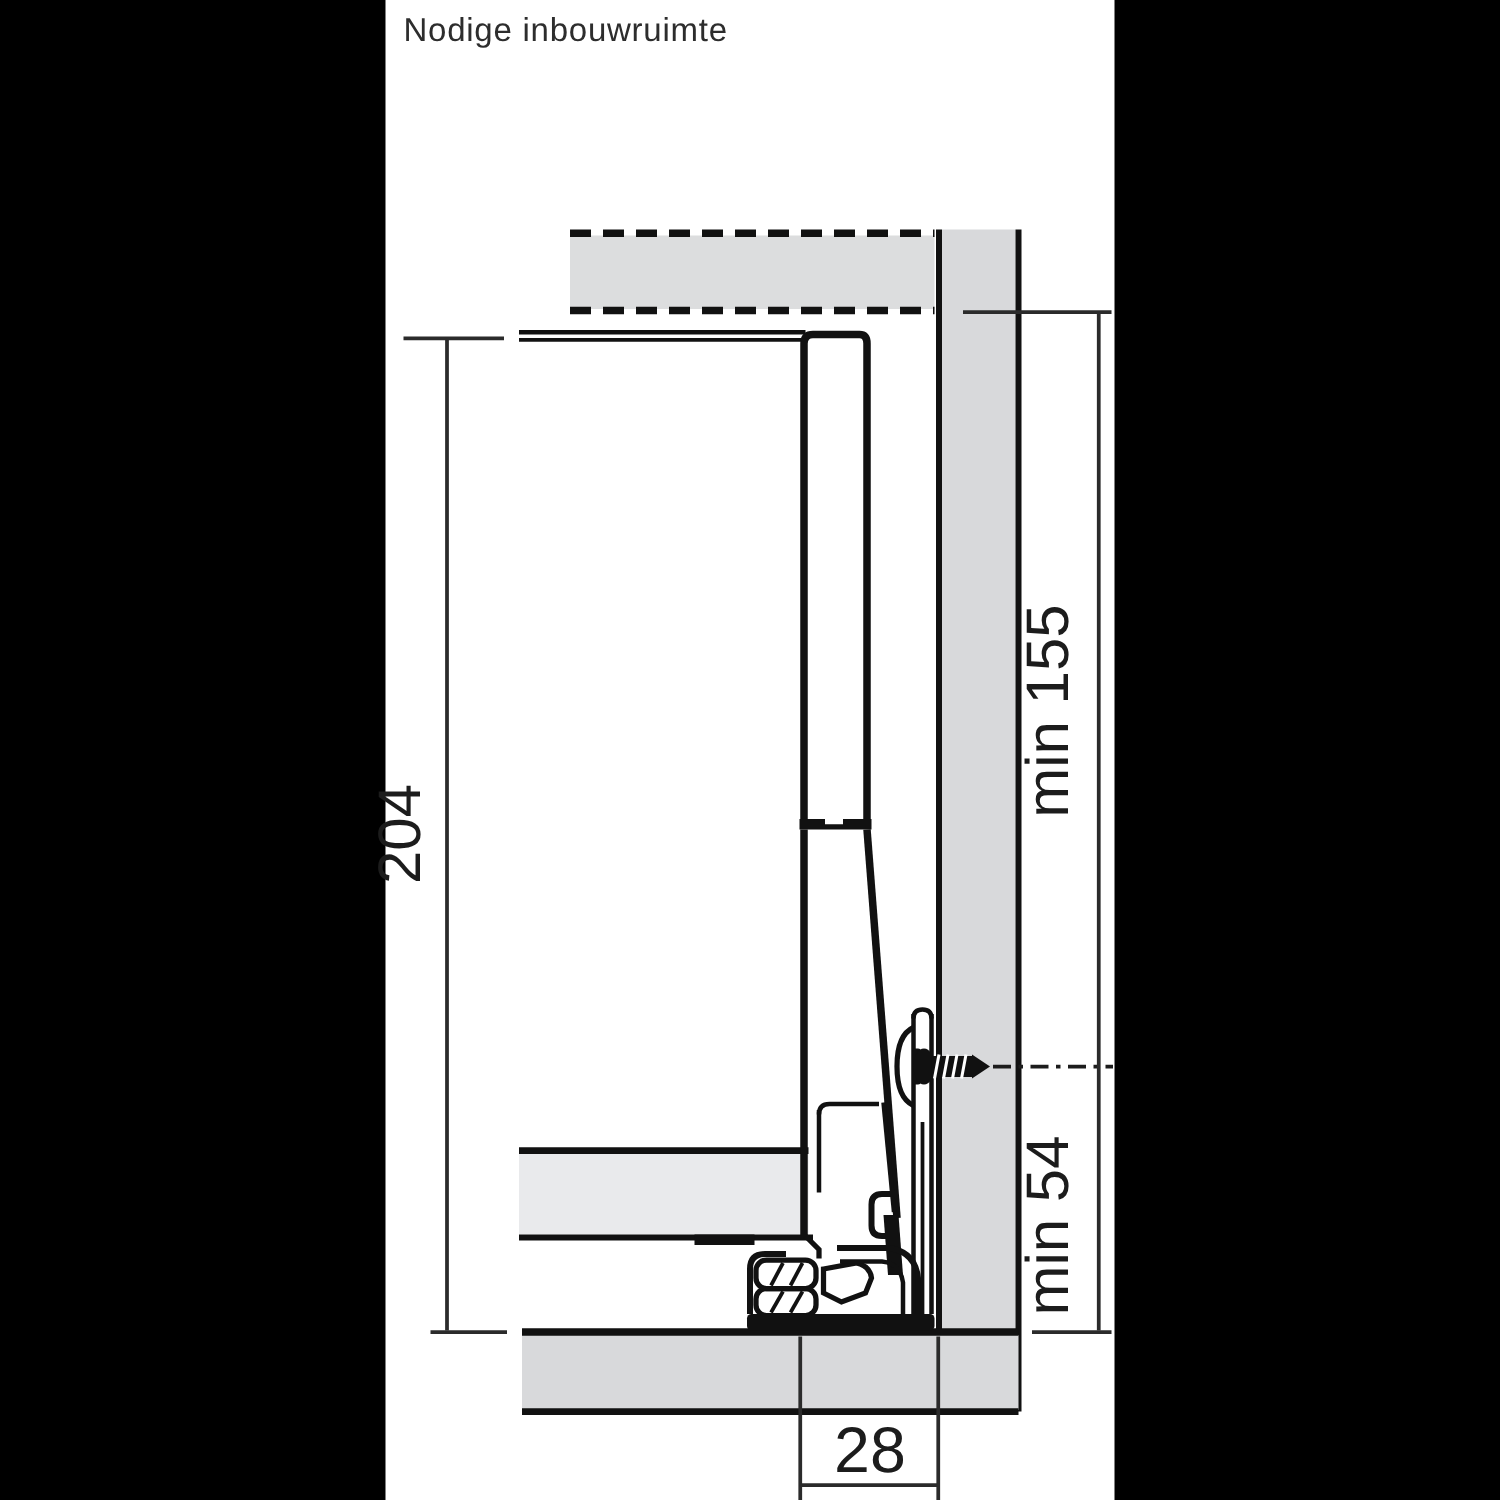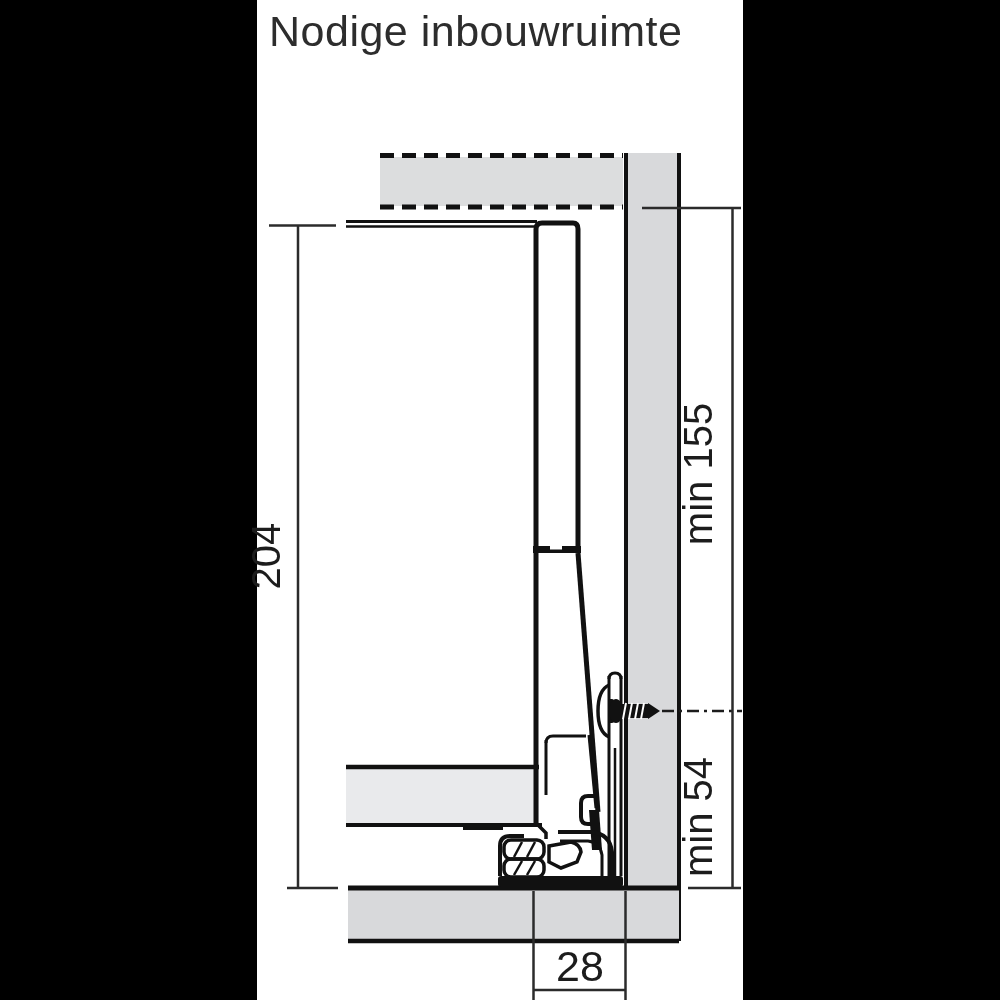--- a/index.html
+++ b/index.html
@@ -1,19 +1,19 @@
 <!DOCTYPE html>
 <html><head>
 <meta charset="utf-8">
 <style>
   html,body{margin:0;padding:0;background:#000;}
   .stage{position:relative;width:1000px;height:1000px;background:#000;overflow:hidden;
          font-family:"Liberation Sans",sans-serif;}
   .panel{position:absolute;left:257px;top:0;width:486px;height:1000px;background:#ffffff;}
-  .title{position:absolute;left:269px;top:7px;font-size:43px;letter-spacing:0.5px;
+  .title{position:absolute;left:269px;top:7px;font-size:22px;letter-spacing:0.5px;
          color:#2d2d2d;white-space:nowrap;}
   svg{position:absolute;left:0;top:0;}
   svg text{font-family:"Liberation Sans",sans-serif;fill:#1c1c1c;}
   .dimtxt{font-size:40px;}
   .dimtxt28{font-size:43px;}
 </style>
 </head>
 <body>
 
 <div class="stage">

